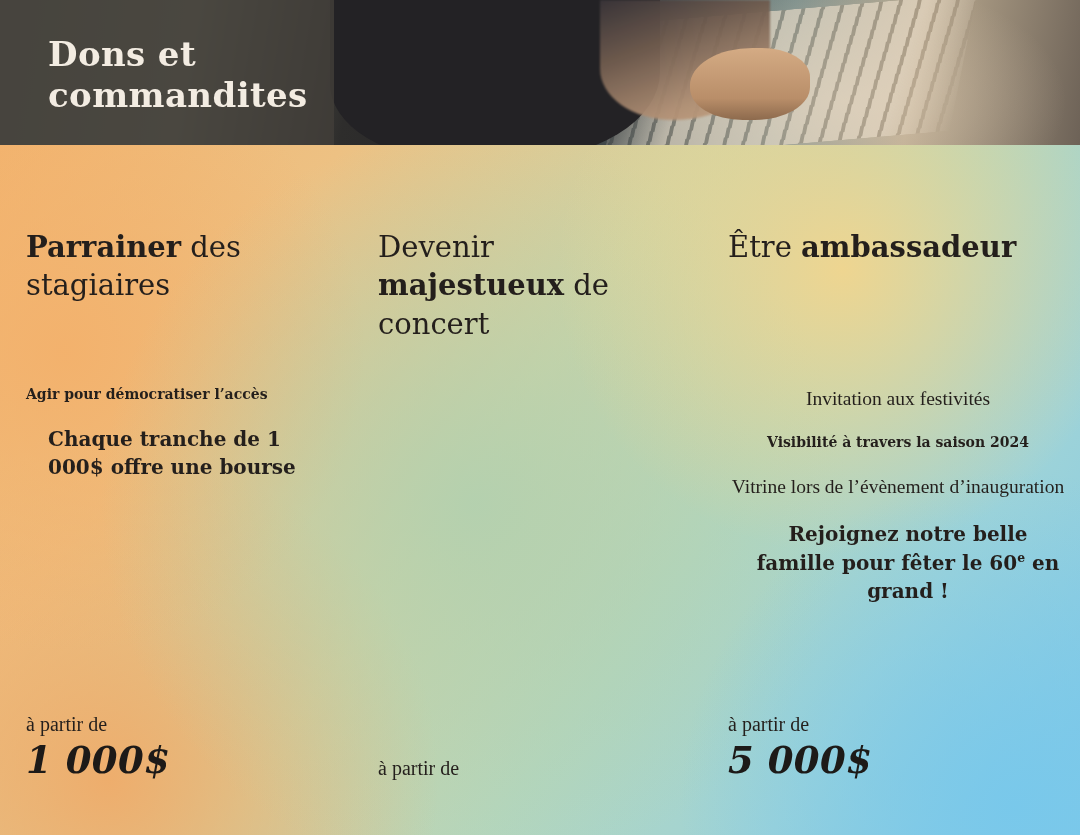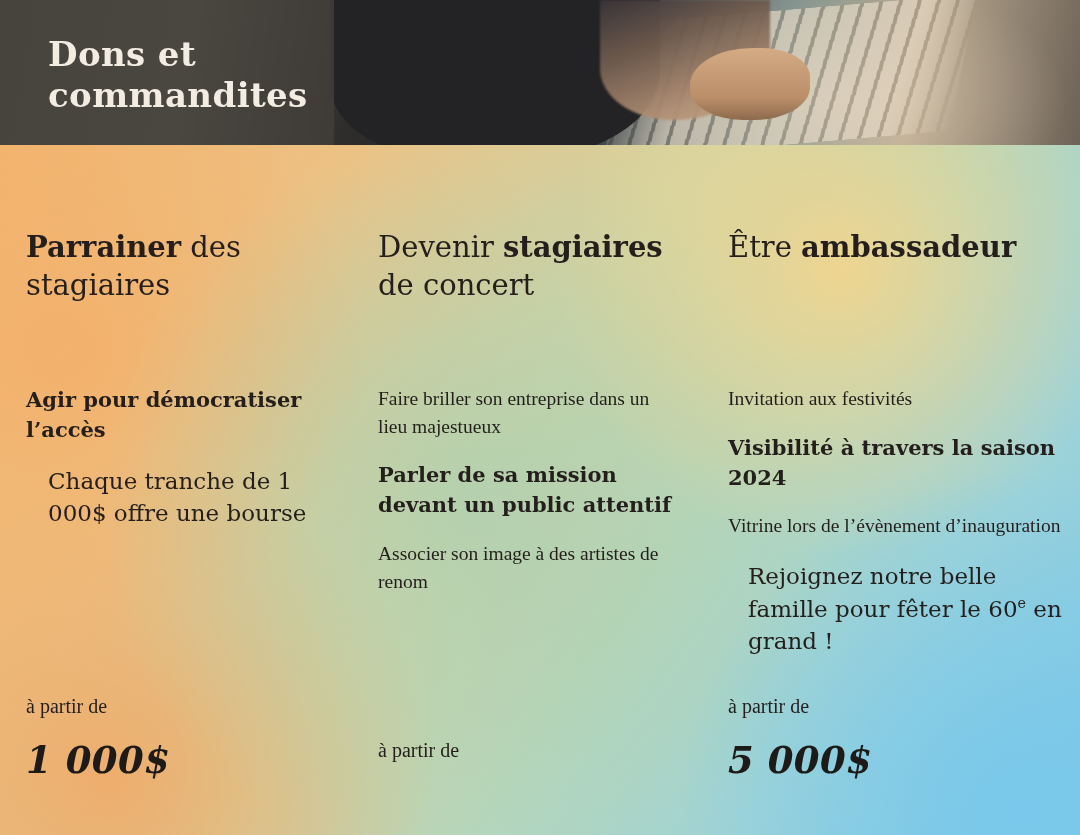--- a/index.html
+++ b/index.html
@@ -144,37 +144,37 @@
 
   .benefits {
     position: absolute;
     top: 235px;
     width: 300px;
     font-family: "Liberation Serif", serif;
     font-size: 19.5px;
     line-height: 1.42;
     color: #241f1c;
   }
-  .col-3 .benefits { width: 340px; }
+  .col-3 .benefits { width: 340px; text-align: center; }
   .benefit { margin-bottom: 20px; }
-  .benefit.bold { font-family: "DejaVu Serif", serif; font-weight: 700; font-size: 21px; }
-  .benefit.indent { margin-left: 22px; font-family: "DejaVu Serif", serif; font-weight: 400; font-size: 23px; margin-top: 20px; }
+  .benefit.bold { font-family: "DejaVu Serif", serif; font-weight: 700; font-size: 14px; }
+  .benefit.indent { margin-left: 22px; font-family: "DejaVu Serif", serif; font-weight: 700; font-size: 20px; margin-top: 20px; }
   .col-3 .benefit.indent { margin-left: 20px; }
 
   .price-block {
     position: absolute;
     bottom: 58px;
     left: 26px;
   }
   .col-3 .price-block { left: 28px; }
   .price-label {
     font-family: "Liberation Serif", serif;
     font-size: 20px;
     color: #241f1c;
-    margin-bottom: 20px;
+    margin-bottom: 2px;
   }
   .price-amount {
     font-family: "DejaVu Serif", serif;
     font-style: italic;
     font-weight: 700;
     font-size: 37px;
     letter-spacing: 0.5px;
     color: #1d1a18;
   }
   sup { font-size: 0.62em; vertical-align: super; }
@@ -208,27 +208,22 @@
         <div class="benefit indent">Chaque tranche de 1 000$ offre une bourse</div>
       </div>
       <div class="price-block">
         <div class="price-label">à partir de</div>
         <div class="price-amount">1 000$</div>
       </div>
     </div>
 
     <div class="col col-2">
       <h2 class="col-head">
-        <span>Devenir </span><b>stagiaires</b><span> de concert</span>
+        <span>Devenir </span><b>majestueux</b><span> de concert</span>
       </h2>
-      <div class="benefits">
-        <div class="benefit">Faire briller son entreprise dans un lieu majestueux</div>
-        <div class="benefit bold">Parler de sa mission devant un public attentif</div>
-        <div class="benefit">Associer son image à des artistes de renom</div>
-      </div>
       <div class="price-block">
         <div class="price-label">à partir de</div>
       </div>
     </div>
 
     <div class="col col-3">
       <h2 class="col-head">
         <span>Être </span><b>ambassadeur</b>
       </h2>
       <div class="benefits">

